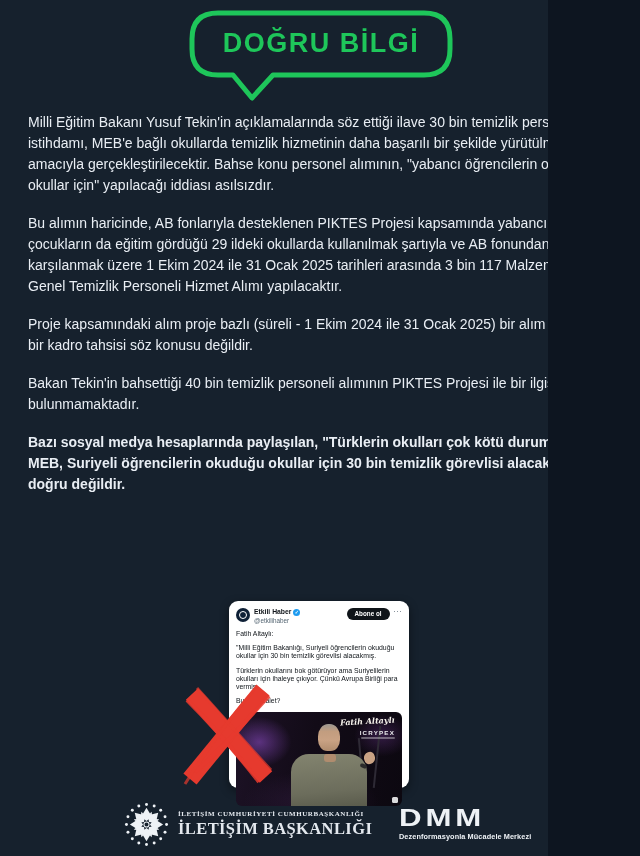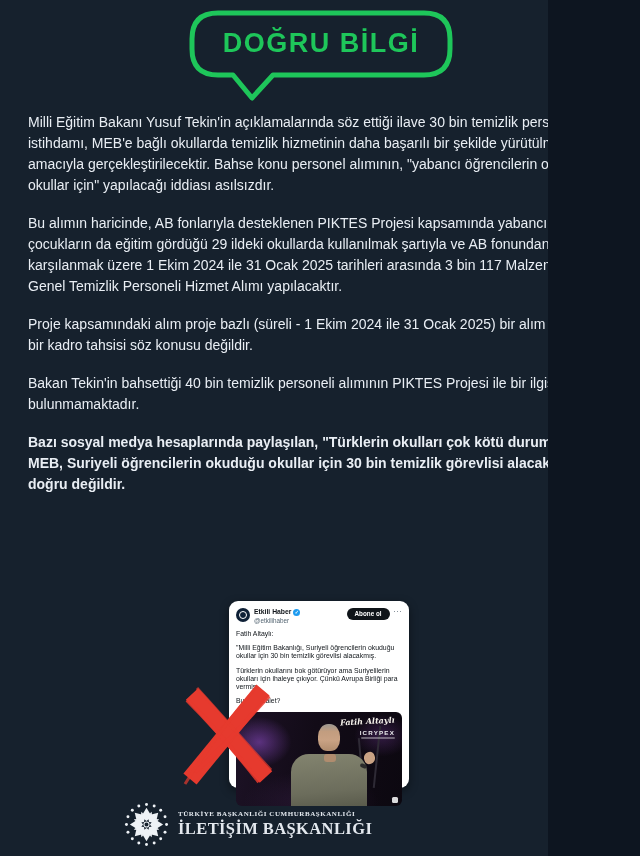--- a/index.html
+++ b/index.html
@@ -225,19 +225,23 @@
           <path d="M0,-14 L3,-8.5 L0,-5.5 L-3,-8.5 Z" transform="rotate(157.5)"></path>
           <path d="M0,-14 L3,-8.5 L0,-5.5 L-3,-8.5 Z" transform="rotate(202.5)"></path>
           <path d="M0,-14 L3,-8.5 L0,-5.5 L-3,-8.5 Z" transform="rotate(247.5)"></path>
           <path d="M0,-14 L3,-8.5 L0,-5.5 L-3,-8.5 Z" transform="rotate(292.5)"></path>
           <path d="M0,-14 L3,-8.5 L0,-5.5 L-3,-8.5 Z" transform="rotate(337.5)"></path>
         </g>
       </g>
       <circle cx="0" cy="0" r="2.6" fill="none" stroke="#eef2f6" stroke-width="1.1"></circle>
     </svg>
     <div class="fl-text">
-      <div class="fl-line1">TÜRKİYE BAŞKANLIĞI CUMHURBAŞKANLIĞI</div>
+      <div class="fl-line1">İLETİŞİM CUMHURİYETİ CUMHURBAŞKANLIĞI</div>
       <div class="fl-line2">İLETİŞİM BAŞKANLIĞI</div>
     </div>
   </div>
 
+  <div class="footer-right">
+    <div class="dmm-brand">DMM</div>
+    <div class="dmm-sub">Dezenformasyonla Mücadele Merkezi</div>
+  </div>
 
 </div>
 
 </body></html>

